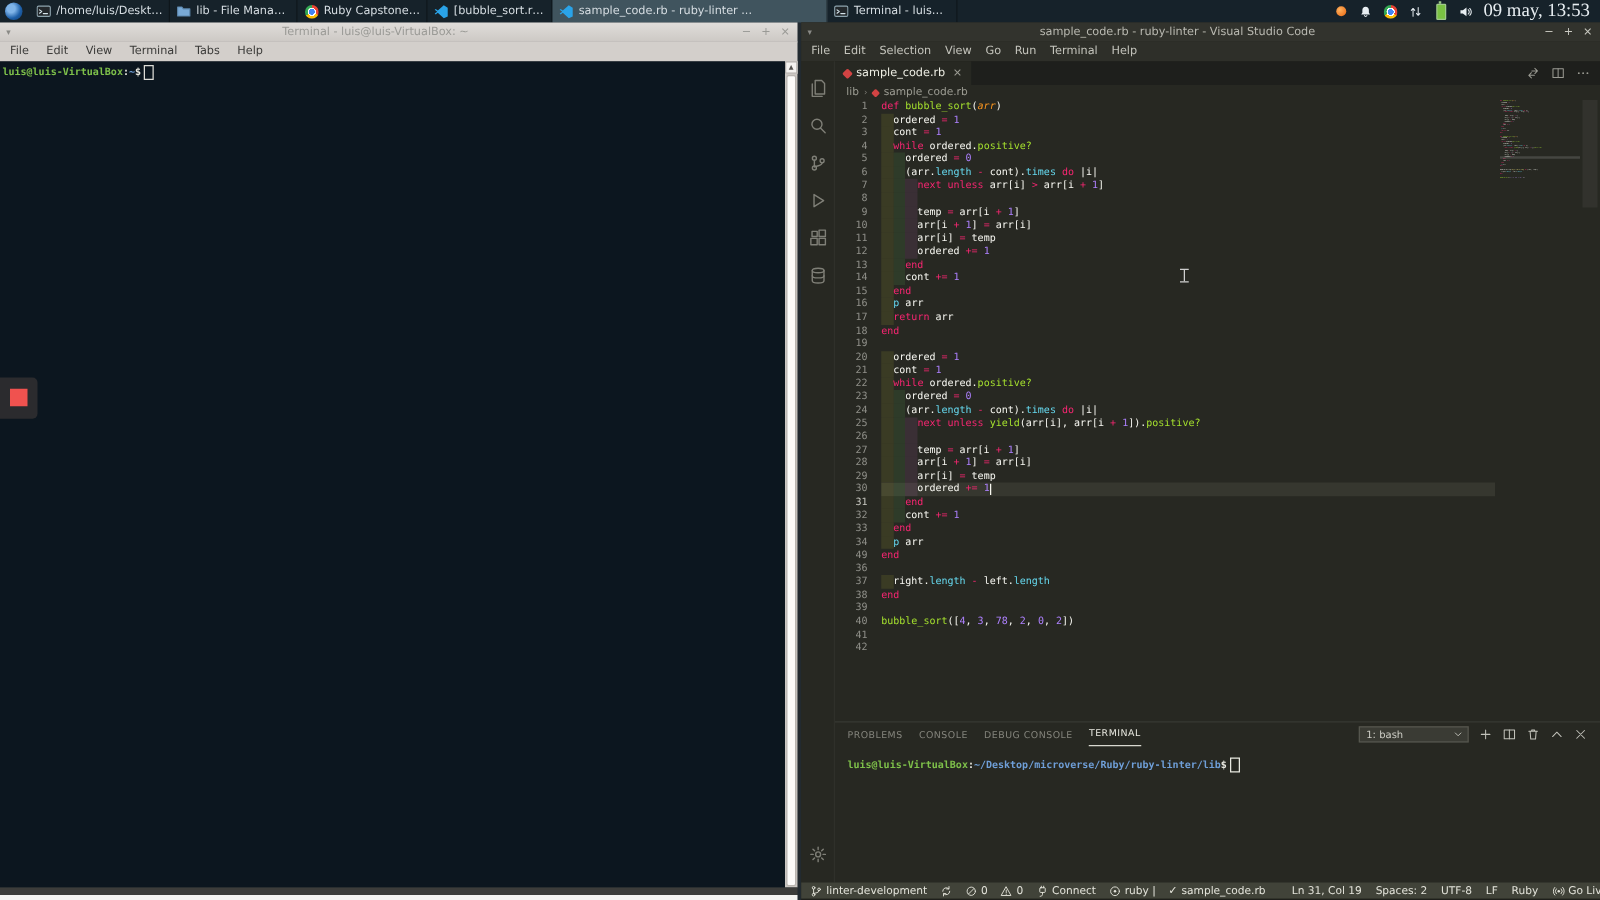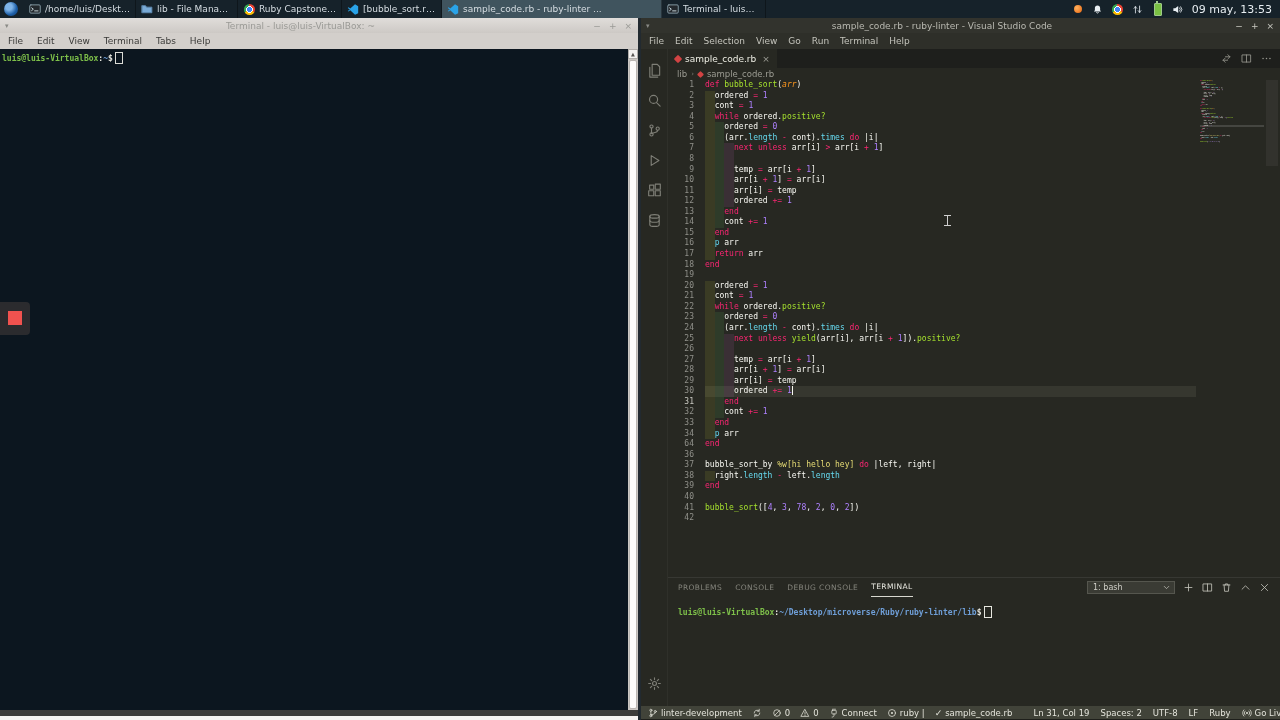--- a/index.html
+++ b/index.html
@@ -17,21 +17,21 @@
   .tb-btn.active{background:var(--taskbar-active);}
   .tb-btn .lbl{overflow:hidden;text-overflow:ellipsis;}
   .tb-ico{width:12px;height:12px;flex:0 0 auto;display:inline-flex;align-items:center;justify-content:center;}
   .i-chrome{width:11px;height:11px;border-radius:50%;
      background:radial-gradient(circle at center,#4285f4 0 30%,#fff 31% 42%,rgba(0,0,0,0) 43%),
      conic-gradient(#ea4335 0 33%,#fbbc05 0 66%,#34a853 0 100%);}
   .i-batt{width:6px;height:11px;background:#7ac143;border:1px solid #9fc98a;border-radius:1px;position:relative;}
   .i-batt:before{content:"";position:absolute;left:1px;top:-3px;width:2px;height:2px;background:#9fc98a;}
   .i-orange{width:8px;height:8px;border-radius:50%;background:radial-gradient(circle at 35% 35%,#ffb25e,#e8650f);}
   #tray{margin-left:auto;display:flex;align-items:center;gap:8px;padding-right:8px;}
-  #clock{font-size:11px;color:#e8eef2;}
+  #clock{font-size:15px;color:#e8eef2;font-family:Liberation Serif, serif;}
 
   
   #term-win{position:absolute;left:0;top:18px;width:638px;height:702px;}
   .t-title{position:absolute;left:0;top:0;right:0;height:15px;
            background:linear-gradient(#e0ddda,#cdc9c5);border-bottom:1px solid #b3afab;
            display:flex;align-items:center;color:#9a9a96;font-size:9px;}
   .t-title .cap{flex:1;text-align:center;overflow:hidden;white-space:nowrap;}
   .winbtns{display:flex;gap:8px;padding:0 6px;font-size:9px;color:#9a9a96;}
   .winbtns span{cursor:default;}
   .caret{padding:0 5px;font-size:7px;color:#8a8a86;}
@@ -379,21 +379,21 @@
             <div class="ln">25</div>
             <div class="ln">26</div>
             <div class="ln">27</div>
             <div class="ln">28</div>
             <div class="ln">29</div>
             <div class="ln">30</div>
             <div class="ln cur">31</div>
             <div class="ln">32</div>
             <div class="ln">33</div>
             <div class="ln">34</div>
-            <div class="ln">64</div>
+            <div class="ln">49</div>
             <div class="ln">36</div>
             <div class="ln">37</div>
             <div class="ln">38</div>
             <div class="ln">39</div>
             <div class="ln">40</div>
             <div class="ln">41</div>
             <div class="ln">42</div>
           </div>
         <div class="lines" id="code-lines">
             <div class="cl"><span class="tk tk-k">def </span><span class="tk tk-f">bubble_sort</span><span class="tk tk-w">(</span><span class="tk tk-p">arr</span><span class="tk tk-w">)</span></div>
@@ -425,21 +425,20 @@
             <div class="cl"><span class="band" style="left: 0px; width: 9.632px; background: rgba(255, 255, 64, 0.09);"></span><span class="band" style="left: 9.632px; width: 9.632px; background: rgba(127, 255, 127, 0.09);"></span><span class="band" style="left: 19.264px; width: 9.632px; background: rgba(255, 127, 255, 0.09);"></span><span class="tk tk-w">      temp </span><span class="tk tk-o">=</span><span class="tk tk-w"> arr[i </span><span class="tk tk-o">+</span><span class="tk tk-w"> </span><span class="tk tk-n">1</span><span class="tk tk-w">]</span></div>
             <div class="cl"><span class="band" style="left: 0px; width: 9.632px; background: rgba(255, 255, 64, 0.09);"></span><span class="band" style="left: 9.632px; width: 9.632px; background: rgba(127, 255, 127, 0.09);"></span><span class="band" style="left: 19.264px; width: 9.632px; background: rgba(255, 127, 255, 0.09);"></span><span class="tk tk-w">      arr[i </span><span class="tk tk-o">+</span><span class="tk tk-w"> </span><span class="tk tk-n">1</span><span class="tk tk-w">] </span><span class="tk tk-o">=</span><span class="tk tk-w"> arr[i]</span></div>
             <div class="cl"><span class="band" style="left: 0px; width: 9.632px; background: rgba(255, 255, 64, 0.09);"></span><span class="band" style="left: 9.632px; width: 9.632px; background: rgba(127, 255, 127, 0.09);"></span><span class="band" style="left: 19.264px; width: 9.632px; background: rgba(255, 127, 255, 0.09);"></span><span class="tk tk-w">      arr[i] </span><span class="tk tk-o">=</span><span class="tk tk-w"> temp</span></div>
             <div class="cl cur"><span class="band" style="left: 0px; width: 9.632px; background: rgba(255, 255, 64, 0.09);"></span><span class="band" style="left: 9.632px; width: 9.632px; background: rgba(127, 255, 127, 0.09);"></span><span class="band" style="left: 19.264px; width: 9.632px; background: rgba(255, 127, 255, 0.09);"></span><span class="tk tk-w">      ordered </span><span class="tk tk-o">+=</span><span class="tk tk-w"> </span><span class="tk tk-n">1</span><span class="ecursor"></span></div>
             <div class="cl"><span class="band" style="left: 0px; width: 9.632px; background: rgba(255, 255, 64, 0.09);"></span><span class="band" style="left: 9.632px; width: 9.632px; background: rgba(127, 255, 127, 0.09);"></span><span class="tk tk-w">    </span><span class="tk tk-k">end</span></div>
             <div class="cl"><span class="band" style="left: 0px; width: 9.632px; background: rgba(255, 255, 64, 0.09);"></span><span class="band" style="left: 9.632px; width: 9.632px; background: rgba(127, 255, 127, 0.09);"></span><span class="tk tk-w">    cont </span><span class="tk tk-o">+=</span><span class="tk tk-w"> </span><span class="tk tk-n">1</span></div>
             <div class="cl"><span class="band" style="left: 0px; width: 9.632px; background: rgba(255, 255, 64, 0.09);"></span><span class="tk tk-w">  </span><span class="tk tk-k">end</span></div>
             <div class="cl"><span class="band" style="left: 0px; width: 9.632px; background: rgba(255, 255, 64, 0.09);"></span><span class="tk tk-w">  </span><span class="tk tk-m">p</span><span class="tk tk-w"> arr</span></div>
             <div class="cl"><span class="tk tk-k">end</span></div>
             <div class="cl"><span class="tk">&nbsp;</span></div>
-            <div class="cl"><span class="tk tk-w">bubble_sort_by </span><span class="tk tk-s">%w[hi hello hey]</span><span class="tk tk-w"> </span><span class="tk tk-k">do</span><span class="tk tk-w"> |left, right|</span></div>
             <div class="cl"><span class="band" style="left: 0px; width: 9.632px; background: rgba(255, 255, 64, 0.09);"></span><span class="tk tk-w">  right.</span><span class="tk tk-m">length</span><span class="tk tk-w"> </span><span class="tk tk-o">-</span><span class="tk tk-w"> left.</span><span class="tk tk-m">length</span></div>
             <div class="cl"><span class="tk tk-k">end</span></div>
             <div class="cl"><span class="tk">&nbsp;</span></div>
             <div class="cl"><span class="tk tk-g">bubble_sort</span><span class="tk tk-w">([</span><span class="tk tk-n">4</span><span class="tk tk-w">, </span><span class="tk tk-n">3</span><span class="tk tk-w">, </span><span class="tk tk-n">78</span><span class="tk tk-w">, </span><span class="tk tk-n">2</span><span class="tk tk-w">, </span><span class="tk tk-n">0</span><span class="tk tk-w">, </span><span class="tk tk-n">2</span><span class="tk tk-w">])</span></div>
           </div>
         <div class="minimap">
           <div class="mm-inner" id="mm-lines">
               <div class="cl"><span class="tk tk-k">def </span><span class="tk tk-f">bubble_sort</span><span class="tk tk-w">(</span><span class="tk tk-p">arr</span><span class="tk tk-w">)</span></div>
               <div class="cl"><span class="tk tk-w">  ordered </span><span class="tk tk-o">=</span><span class="tk tk-w"> </span><span class="tk tk-n">1</span></div>
               <div class="cl"><span class="tk tk-w">  cont </span><span class="tk tk-o">=</span><span class="tk tk-w"> </span><span class="tk tk-n">1</span></div>

